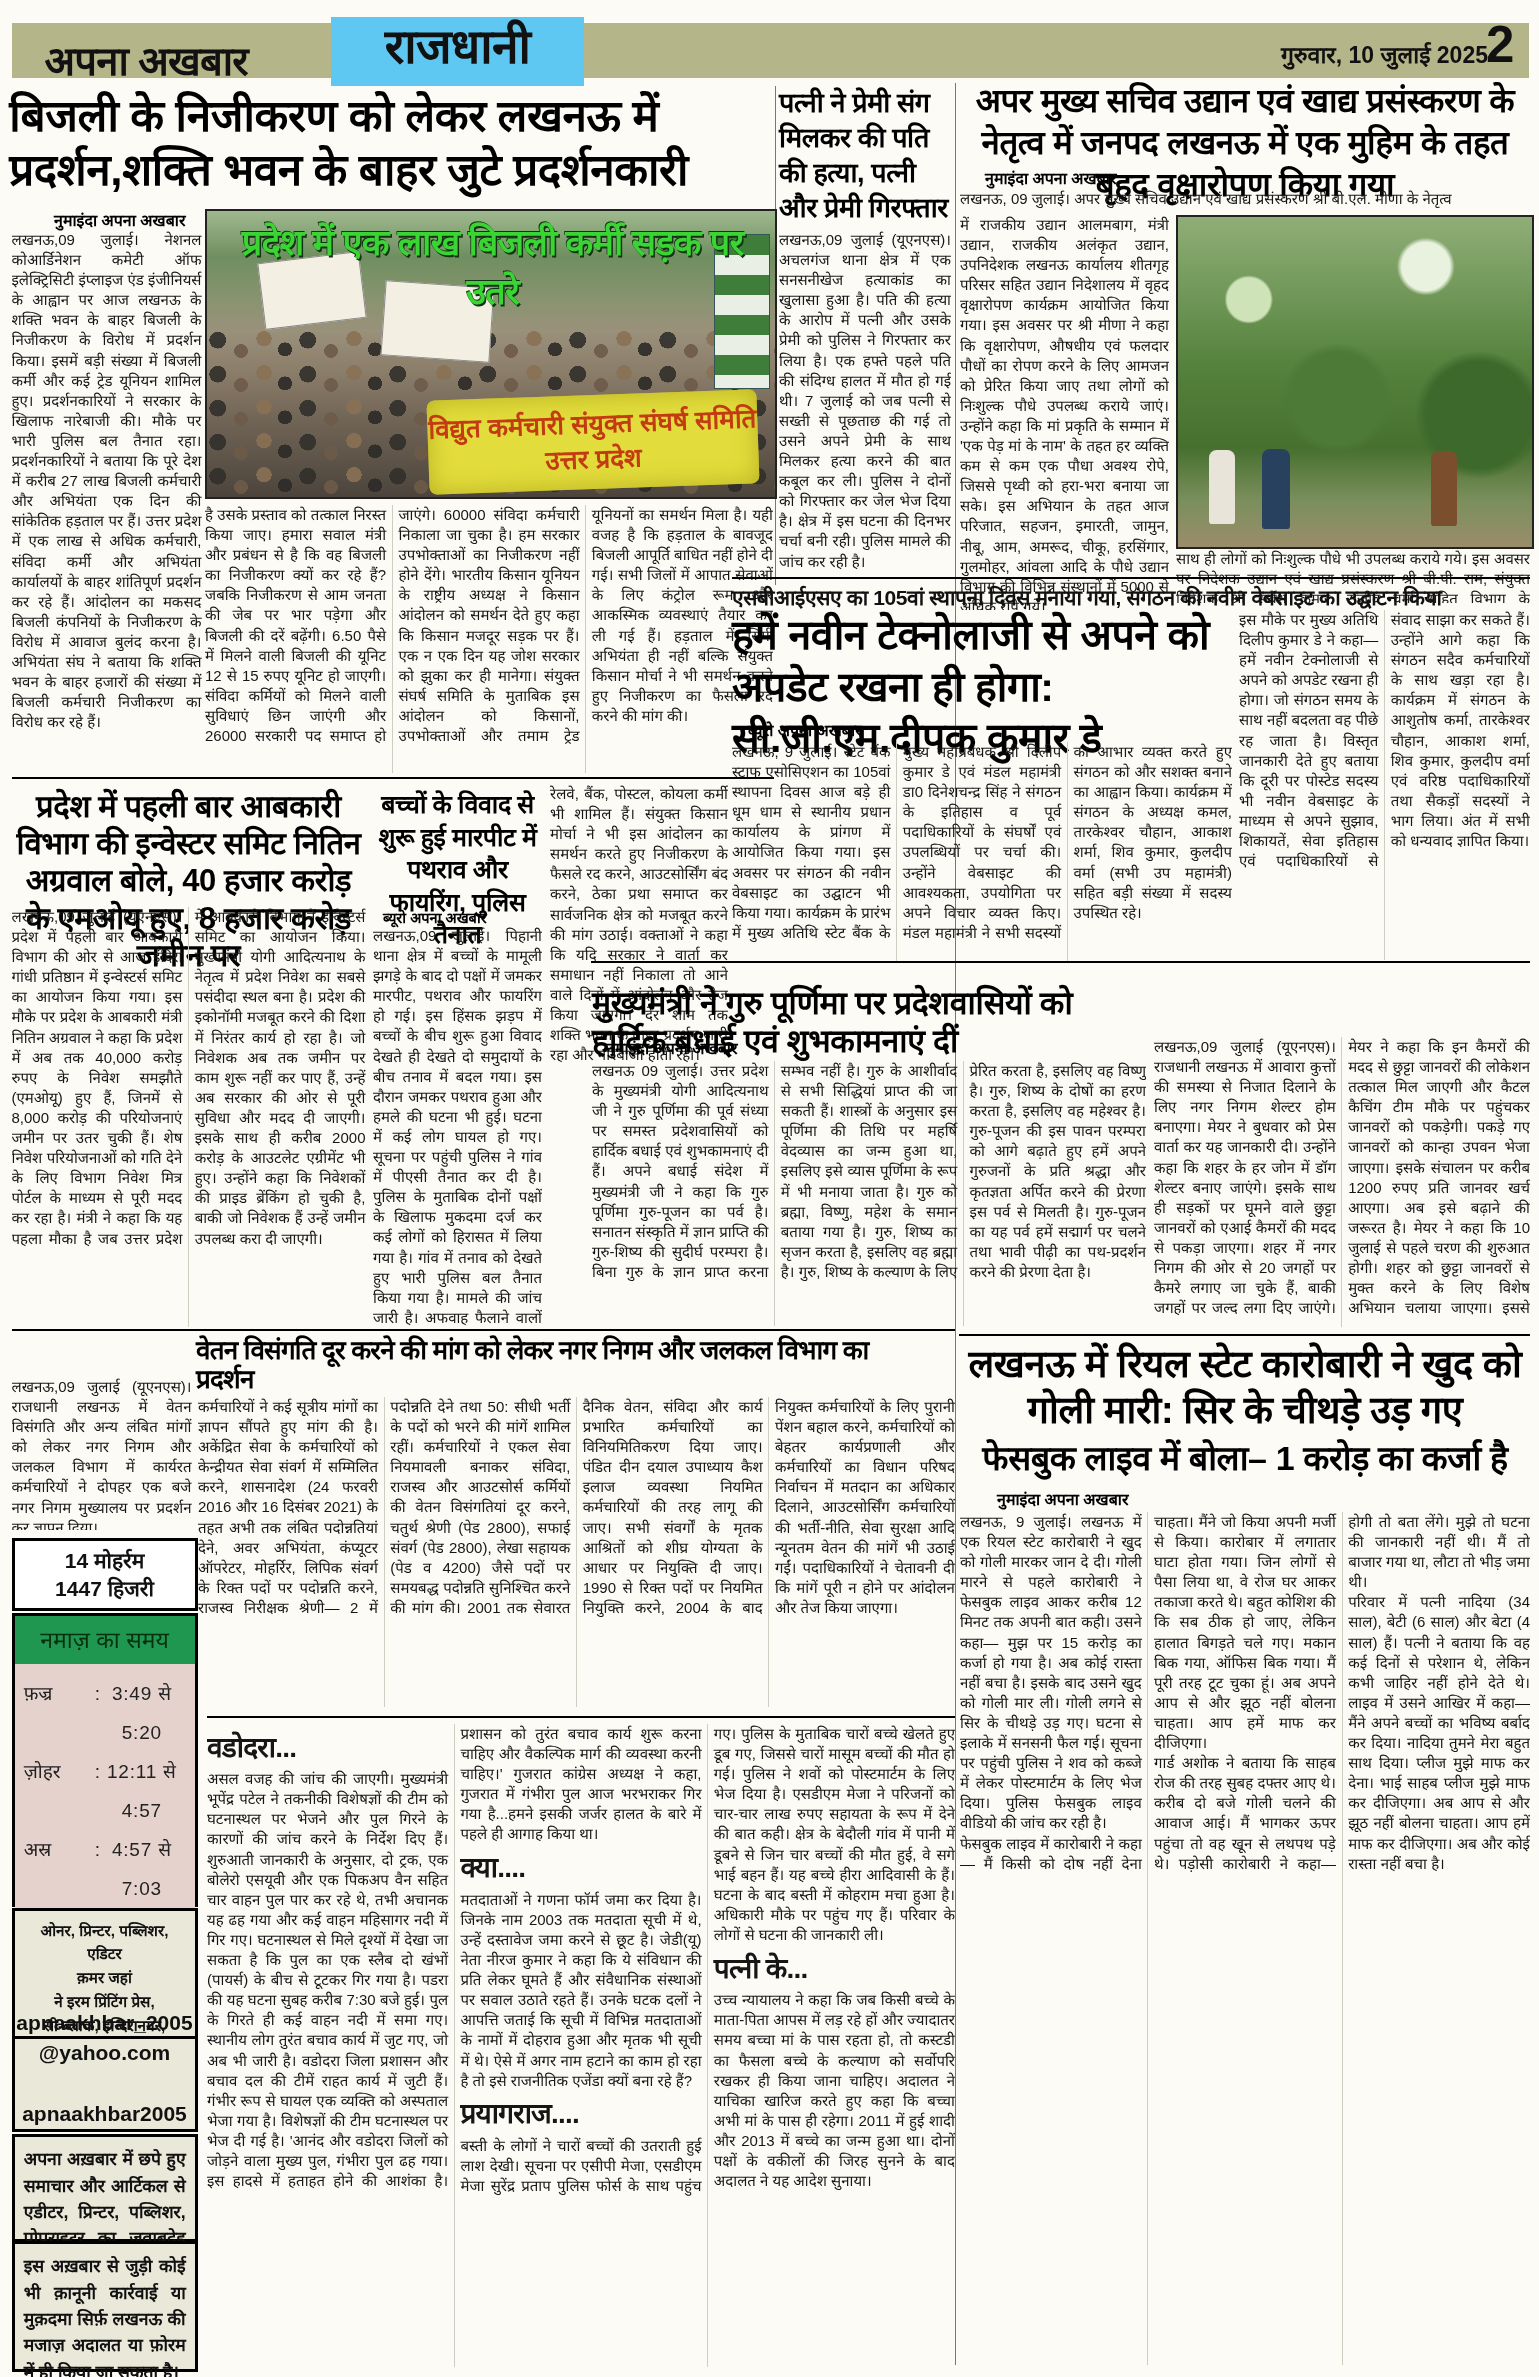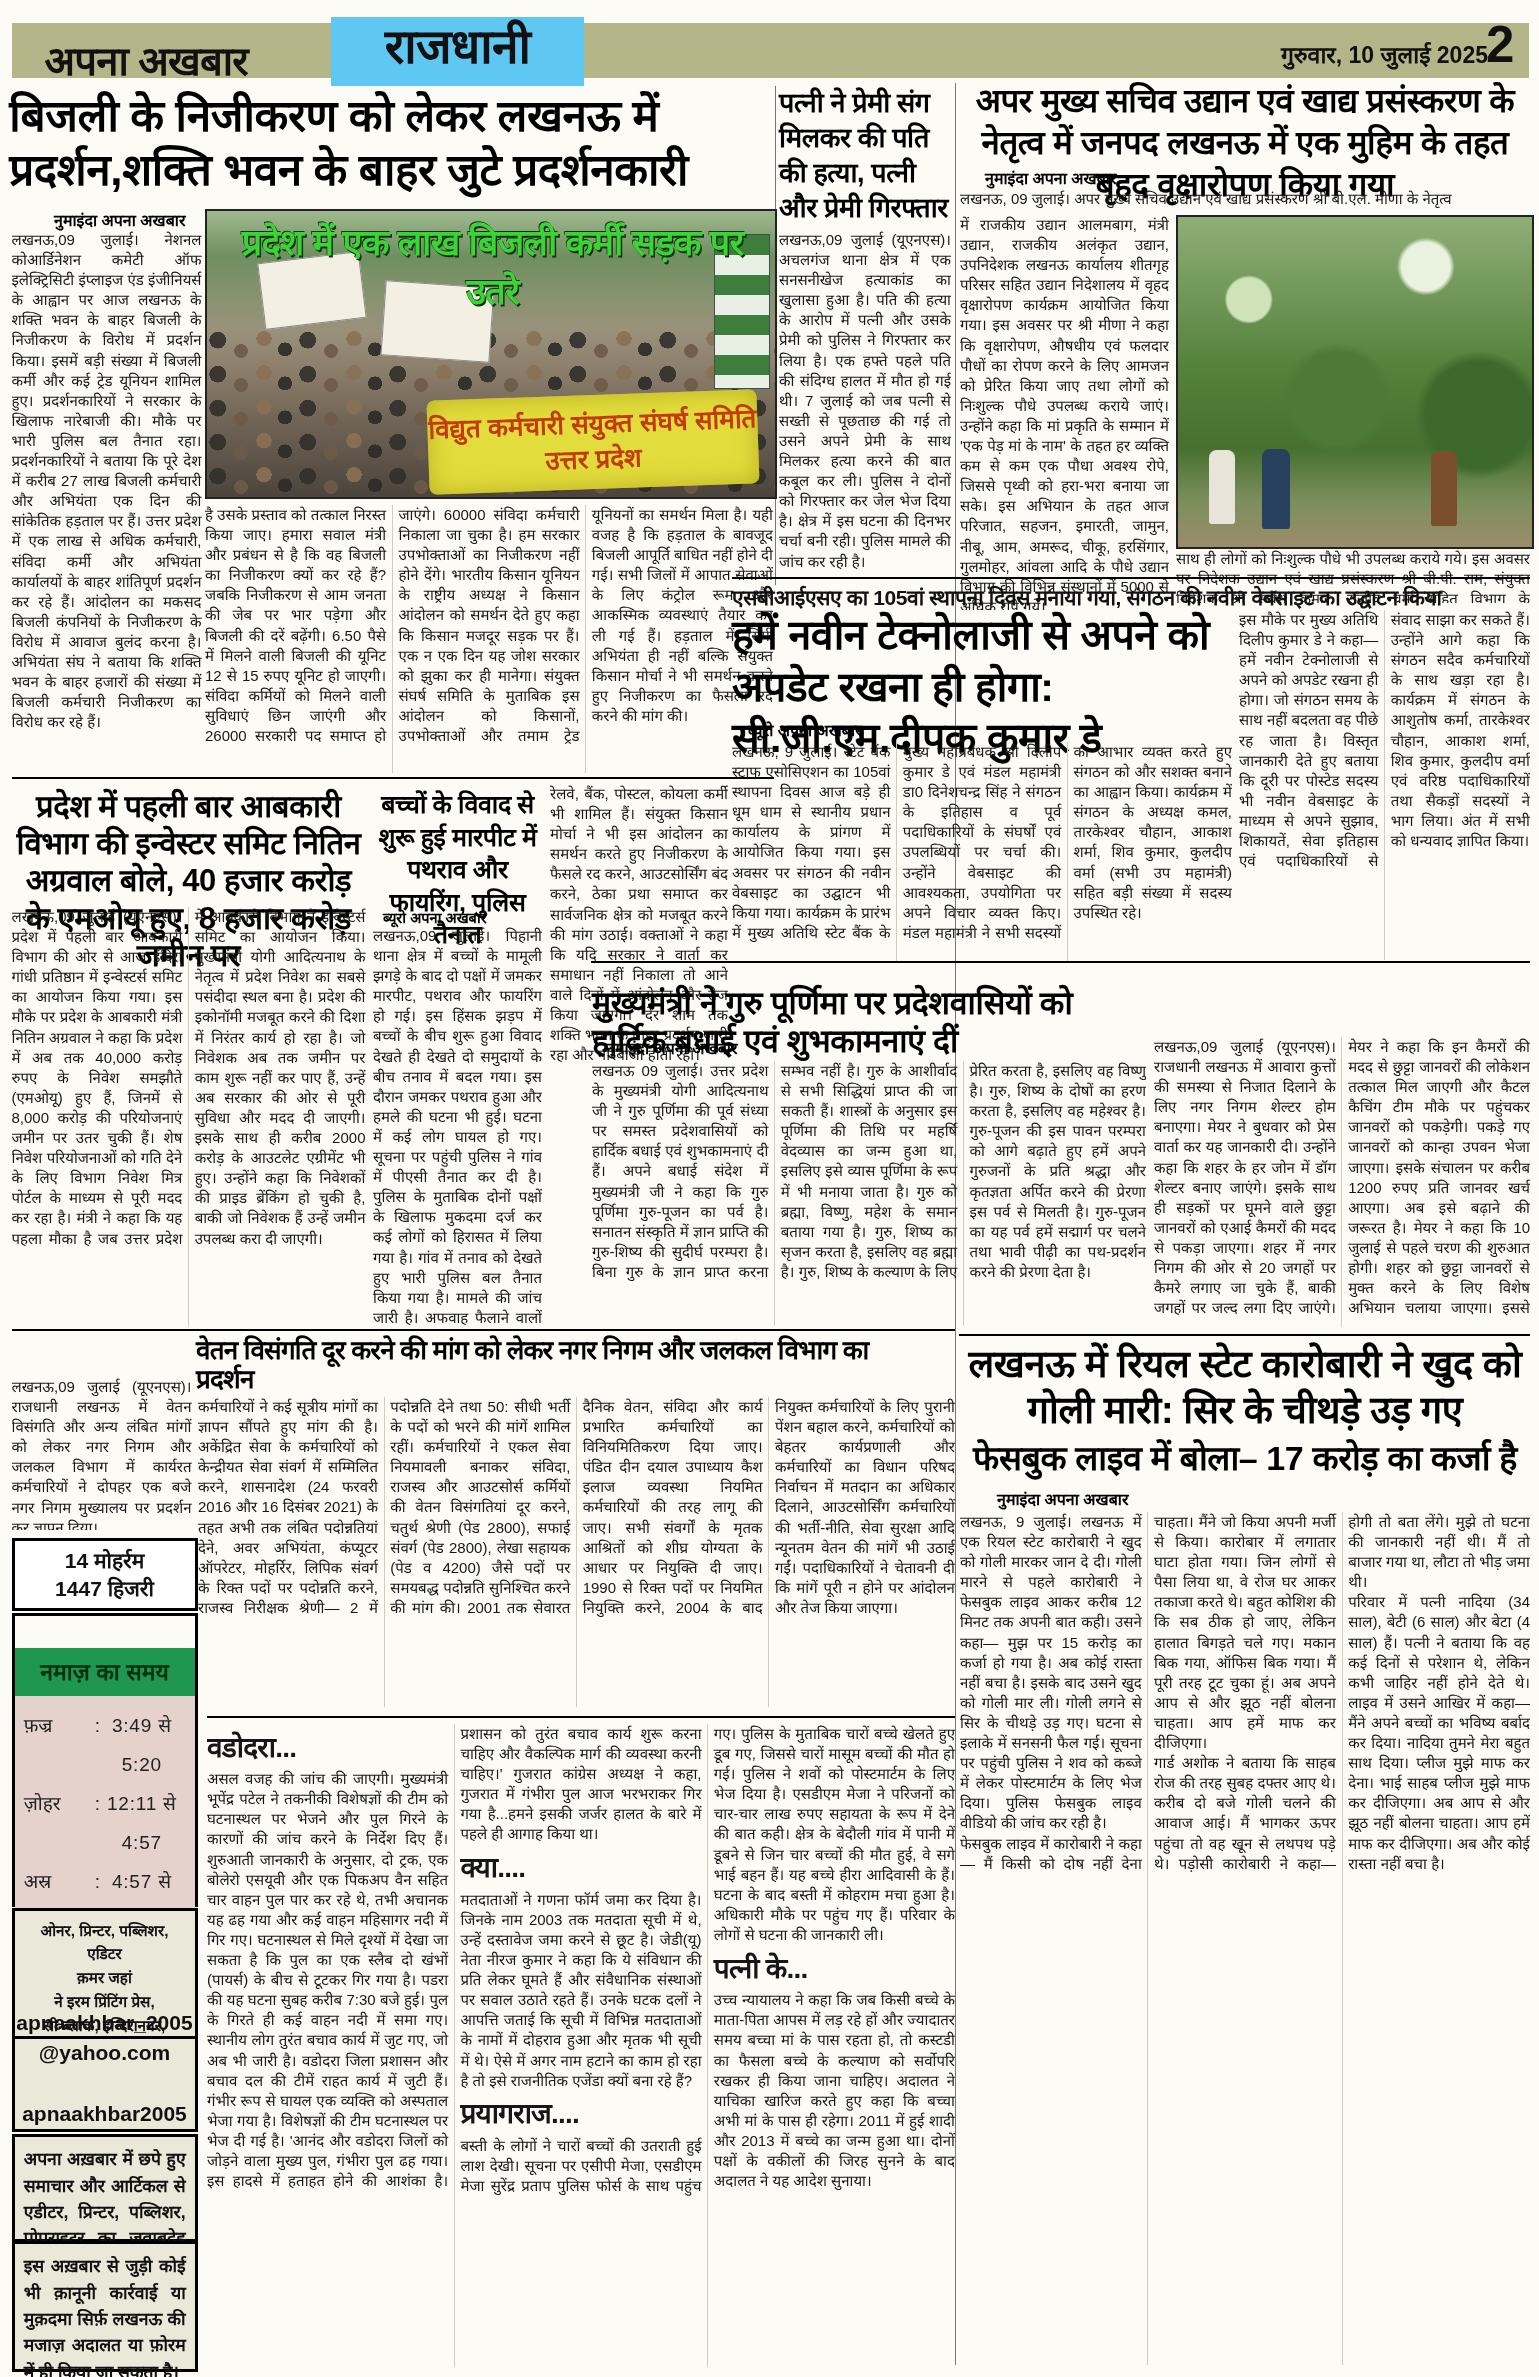--- a/index.html
+++ b/index.html
@@ -46,21 +46,21 @@
   .plantation{background:
      radial-gradient(circle 54px at 20% 25%,#cfe3b9 0 40%,transparent 45%),
      radial-gradient(circle 69px at 70% 15%,#e9f2df 0 35%,transparent 42%),
      radial-gradient(circle 92px at 45% 55%,#4d7a37 0 50%,transparent 60%),
      radial-gradient(circle 107px at 85% 60%,#3d6a2c 0 50%,transparent 60%),
      linear-gradient(180deg,#8fae77 0%,#55823d 45%,#47702f 70%,#7b8f5d 86%,#9b8d6a 100%);}
   .person{position:absolute;border-radius:4.6px;}
   
   .border-box{border:3.8px solid #000;}
   .hijri{background:#ffffff;text-align:center;font-weight:bold;font-size:21px;line-height:1.3;display:flex;align-items:center;justify-content:center;}
-  .namaz-head{background:#1f9751;color:#05310f;text-align:center;font-weight:bold;font-size:23px;line-height:2.1;margin-top:32px;}
+  .namaz-head{background:#1f9751;color:#05310f;text-align:center;font-weight:normal;font-size:23px;line-height:2.1;}
   .namaz-body{background:#e6d2cc;padding:10.7px 7.7px 4.6px 9.2px;}
   .nrow{display:flex;font-size:19px;line-height:2.05;color:#222;}
   .nname{width:71px;}
   .ntime{flex:1;text-align:center;padding-right:3.1px;letter-spacing:0.8px;}
   .cream{background:#eae8d8;}
   .pubbox{text-align:center;font-size:16.5px;font-weight:bold;line-height:1.78;padding-top:7.7px;}
   .mailbox{text-align:center;font-size:21px;font-weight:bold;line-height:1.45;display:flex;align-items:center;justify-content:center;}
   .legalbox{font-size:17.6px;font-weight:bold;text-align:justify;padding:9.2px 9.2px;line-height:1.5;}
   .mos-head{font-weight:bold;font-size:28px;letter-spacing:-0.8px;margin:4.6px 0 3.1px;}
   .kicker{font-weight:bold;font-size:21px;letter-spacing:-0.4px;}
@@ -136,21 +136,21 @@
 
   <div class="abs j c2" style="left:1154px;top:1037px;width:376px;height:290px;">लखनऊ,09 जुलाई (यूएनएस)। राजधानी लखनऊ में आवारा कुत्तों की समस्या से निजात दिलाने के लिए नगर निगम शेल्टर होम बनाएगा। मेयर ने बुधवार को प्रेस वार्ता कर यह जानकारी दी। उन्होंने कहा कि शहर के हर जोन में डॉग शेल्टर बनाए जाएंगे। इसके साथ ही सड़कों पर घूमने वाले छुट्टा जानवरों को एआई कैमरों की मदद से पकड़ा जाएगा। शहर में नगर निगम की ओर से 20 जगहों पर कैमरे लगाए जा चुके हैं, बाकी जगहों पर जल्द लगा दिए जाएंगे। मेयर ने कहा कि इन कैमरों की मदद से छुट्टा जानवरों की लोकेशन तत्काल मिल जाएगी और कैटल कैचिंग टीम मौके पर पहुंचकर जानवरों को पकड़ेगी। पकड़े गए जानवरों को कान्हा उपवन भेजा जाएगा। इसके संचालन पर करीब 1200 रुपए प्रति जानवर खर्च आएगा। अब इसे बढ़ाने की जरूरत है। मेयर ने कहा कि 10 जुलाई से पहले चरण की शुरुआत होगी। शहर को छुट्टा जानवरों से मुक्त करने के लिए विशेष अभियान चलाया जाएगा। इससे शहर के लोगों को बड़ी राहत मिलेगी।</div>
 
   <div class="abs rule-h" style="left:11.5px;top:1329px;width:943px;height:1.5px;"></div>
   <div class="abs hl" style="left:196px;top:1336px;width:729px;font-size:26px;line-height:1.1;letter-spacing:-0.8px;">वेतन विसंगति दूर करने की मांग को लेकर नगर निगम और जलकल विभाग का प्रदर्शन</div>
   <div class="abs j" style="left:11.5px;top:1377px;width:180px;height:153px;">लखनऊ,09 जुलाई (यूएनएस)। राजधानी लखनऊ में वेतन विसंगति और अन्य लंबित मांगों को लेकर नगर निगम और जलकल विभाग में कार्यरत कर्मचारियों ने दोपहर एक बजे नगर निगम मुख्यालय पर प्रदर्शन कर ज्ञापन दिया।</div>
   <div class="abs j c4" style="left:198px;top:1397px;width:757px;height:310px;">कर्मचारियों ने कई सूत्रीय मांगों का ज्ञापन सौंपते हुए मांग की है। अकेंद्रित सेवा के कर्मचारियों को केन्द्रीयत सेवा संवर्ग में सम्मिलित करने, शासनादेश (24 फरवरी 2016 और 16 दिसंबर 2021) के तहत अभी तक लंबित पदोन्नतियां देने, अवर अभियंता, कंप्यूटर ऑपरेटर, मोहर्रिर, लिपिक संवर्ग के रिक्त पदों पर पदोन्नति करने, राजस्व निरीक्षक श्रेणी— 2 में पदोन्नति देने तथा 50: सीधी भर्ती के पदों को भरने की मांगें शामिल रहीं। कर्मचारियों ने एकल सेवा नियमावली बनाकर संविदा, राजस्व और आउटसोर्स कर्मियों की वेतन विसंगतियां दूर करने, चतुर्थ श्रेणी (पेड 2800), सफाई संवर्ग (पेड 2800), लेखा सहायक (पेड व 4200) जैसे पदों पर समयबद्ध पदोन्नति सुनिश्चित करने की मांग की। 2001 तक सेवारत दैनिक वेतन, संविदा और कार्य प्रभारित कर्मचारियों का विनियमितिकरण दिया जाए। पंडित दीन दयाल उपाध्याय कैश इलाज व्यवस्था नियमित कर्मचारियों की तरह लागू की जाए। सभी संवर्गों के मृतक आश्रितों को शीघ्र योग्यता के आधार पर नियुक्ति दी जाए। 1990 से रिक्त पदों पर नियमित नियुक्ति करने, 2004 के बाद नियुक्त कर्मचारियों के लिए पुरानी पेंशन बहाल करने, कर्मचारियों को बेहतर कार्यप्रणाली और कर्मचारियों का विधान परिषद निर्वाचन में मतदान का अधिकार दिलाने, आउटसोर्सिंग कर्मचारियों की भर्ती-नीति, सेवा सुरक्षा आदि न्यूनतम वेतन की मांगें भी उठाई गईं। पदाधिकारियों ने चेतावनी दी कि मांगें पूरी न होने पर आंदोलन और तेज किया जाएगा।</div>
 
   <div class="abs rule-h" style="left:959px;top:1334px;width:571px;height:1.5px;"></div>
   <div class="abs hl" style="left:960px;top:1341px;width:570px;font-size:38px;line-height:1.22;text-align:center;">लखनऊ में रियल स्टेट कारोबारी ने खुद को गोली मारी: सिर के चीथड़े उड़ गए</div>
-  <div class="abs hl" style="left:960px;top:1440px;width:570px;font-size:34px;line-height:1.1;text-align:center;">फेसबुक लाइव में बोला– 17 करोड़ का कर्जा है</div>
+  <div class="abs hl" style="left:960px;top:1440px;width:570px;font-size:34px;line-height:1.1;text-align:center;">फेसबुक लाइव में बोला– 1 करोड़ का कर्जा है</div>
   <div class="abs byline" style="left:997px;top:1488px;">नुमाइंदा अपना अखबार</div>
   <div class="abs j c3 pl" style="left:960px;top:1512px;width:570px;height:853px;">लखनऊ, 9 जुलाई। लखनऊ में एक रियल स्टेट कारोबारी ने खुद को गोली मारकर जान दे दी। गोली मारने से पहले कारोबारी ने फेसबुक लाइव आकर करीब 12 मिनट तक अपनी बात कही। उसने कहा— मुझ पर 15 करोड़ का कर्जा हो गया है। अब कोई रास्ता नहीं बचा है। इसके बाद उसने खुद को गोली मार ली। गोली लगने से सिर के चीथड़े उड़ गए। घटना से इलाके में सनसनी फैल गई। सूचना पर पहुंची पुलिस ने शव को कब्जे में लेकर पोस्टमार्टम के लिए भेज दिया। पुलिस फेसबुक लाइव वीडियो की जांच कर रही है।
 फेसबुक लाइव में कारोबारी ने कहा— मैं किसी को दोष नहीं देना चाहता। मैंने जो किया अपनी मर्जी से किया। कारोबार में लगातार घाटा होता गया। जिन लोगों से पैसा लिया था, वे रोज घर आकर तकाजा करते थे। बहुत कोशिश की कि सब ठीक हो जाए, लेकिन हालात बिगड़ते चले गए। मकान बिक गया, ऑफिस बिक गया। मैं पूरी तरह टूट चुका हूं। अब अपने आप से और झूठ नहीं बोलना चाहता। आप हमें माफ कर दीजिएगा।
 गार्ड अशोक ने बताया कि साहब रोज की तरह सुबह दफ्तर आए थे। करीब दो बजे गोली चलने की आवाज आई। मैं भागकर ऊपर पहुंचा तो वह खून से लथपथ पड़े थे। पड़ोसी कारोबारी ने कहा— होगी तो बता लेंगे। मुझे तो घटना की जानकारी नहीं थी। मैं तो बाजार गया था, लौटा तो भीड़ जमा थी।
 परिवार में पत्नी नादिया (34 साल), बेटी (6 साल) और बेटा (4 साल) हैं। पत्नी ने बताया कि वह कई दिनों से परेशान थे, लेकिन कभी जाहिर नहीं होने देते थे। लाइव में उसने आखिर में कहा— मैंने अपने बच्चों का भविष्य बर्बाद कर दिया। नादिया तुमने मेरा बहुत साथ दिया। प्लीज मुझे माफ कर देना। भाई साहब प्लीज मुझे माफ कर दीजिएगा। अब आप से और झूठ नहीं बोलना चाहता। आप हमें माफ कर दीजिएगा। अब और कोई रास्ता नहीं बचा है।</div>
 
   <div class="abs rule-h" style="left:207px;top:1716px;width:748px;height:1.5px;"></div>
   <div class="abs j c3" style="left:207px;top:1724px;width:748px;height:643px;">
     <div>
       <div class="mos-head">वडोदरा...</div>

